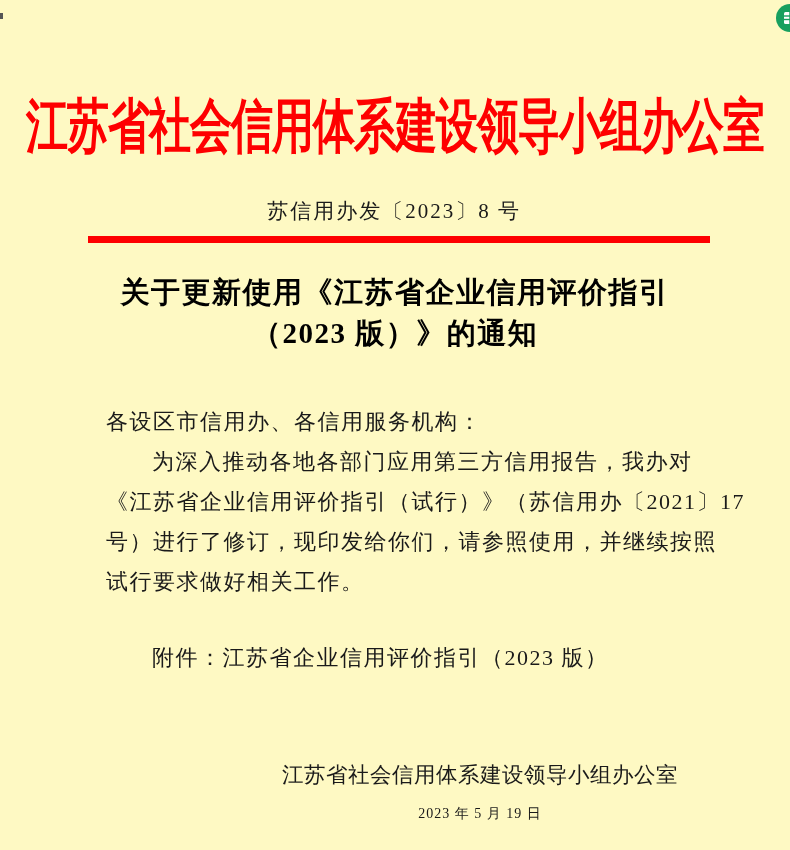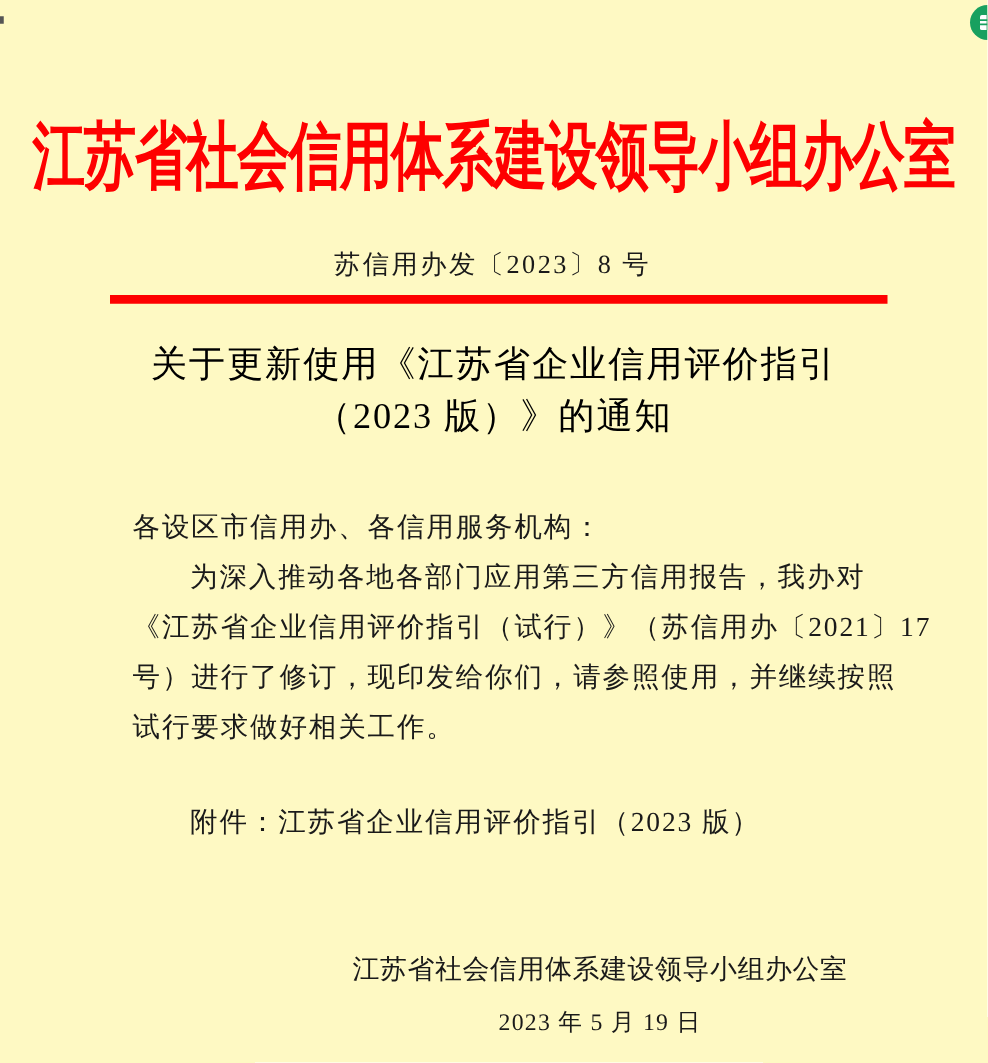--- a/index.html
+++ b/index.html
@@ -72,21 +72,21 @@
     width: 622px;
     height: 7px;
     background: #fe0000;
   }
   .notice-title {
     position: absolute;
     top: 272px;
     left: 0;
     width: 790px;
     text-align: center;
-    font-weight: normal;
+    font-weight: bold;
     font-size: 29px;
     line-height: 41px;
     letter-spacing: 1.5px;
     color: #000000;
   }
   .body-block {
     position: absolute;
     top: 402px;
     left: 106px;
     width: 600px;
@@ -111,21 +111,21 @@
     align-items: center;
   }
   .sign-agency {
     font-size: 21.5px;
     letter-spacing: 0.5px;
     white-space: nowrap;
     color: #1a1a1a;
   }
   .sign-date {
     margin-top: 16px;
-    font-size: 19px;
+    font-size: 14px;
     letter-spacing: 1px;
     text-align: center;
     color: #1a1a1a;
   }
 </style>
 </head>
 <body>
 
 <div class="document">
 

